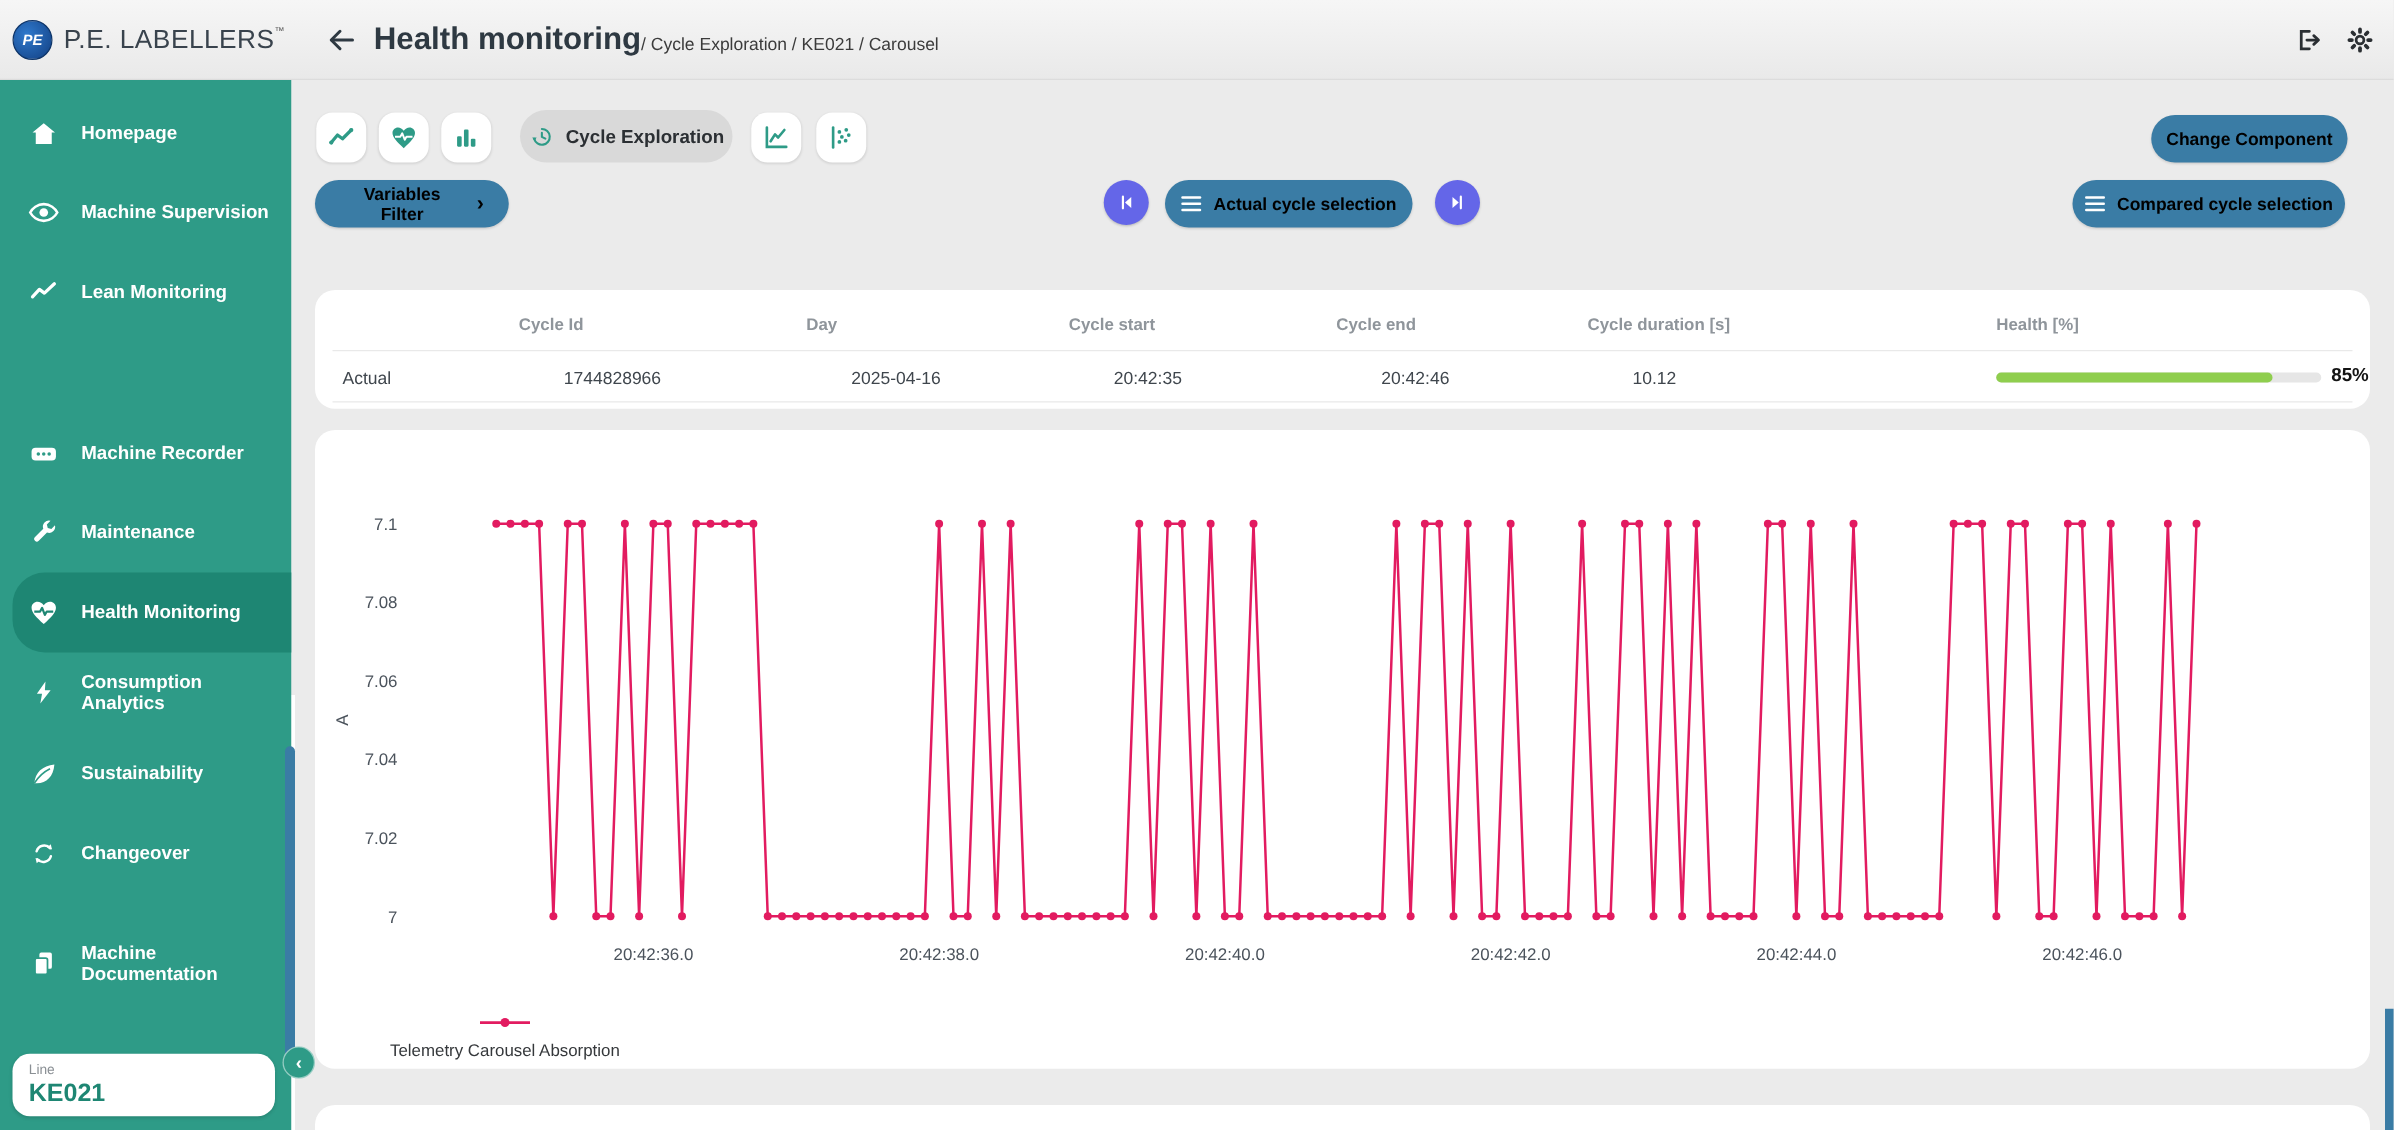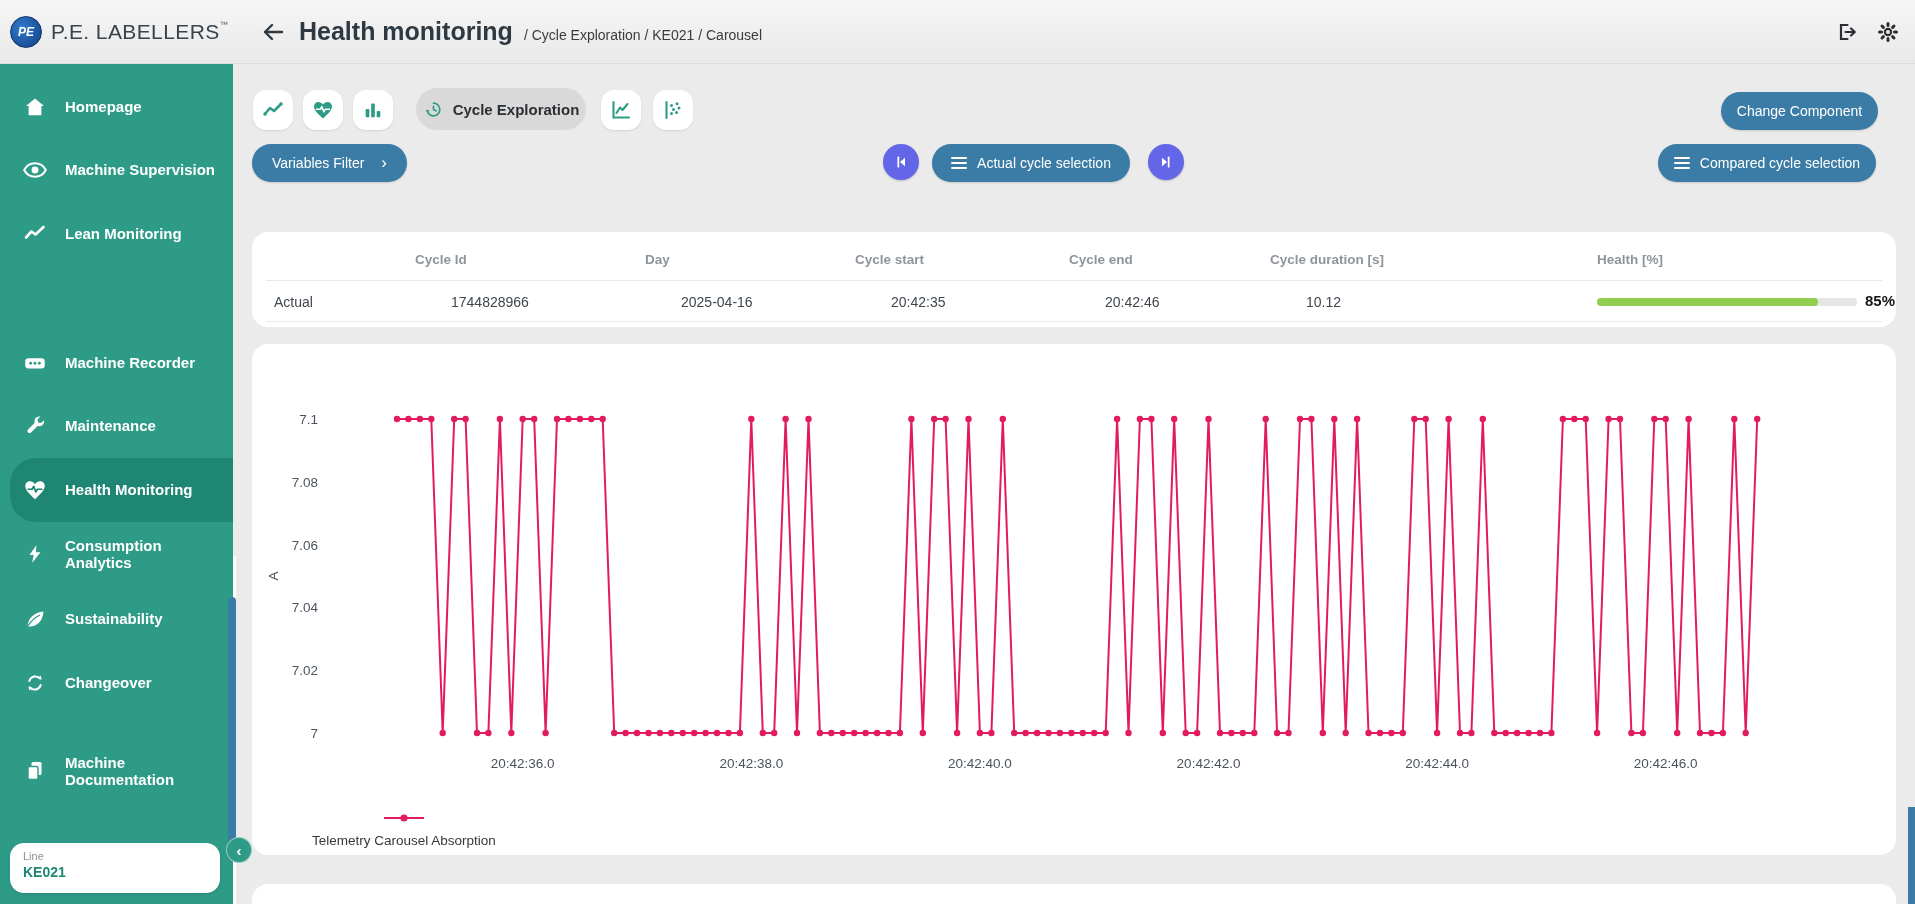--- a/index.html
+++ b/index.html
@@ -21,21 +21,21 @@
     width:32px; height:32px; border-radius:50%;
     background:radial-gradient(circle at 35% 35%, #2f79cc, #123f82);
     color:#fff; font-weight:bold; font-style:italic; font-size:12px;
     display:flex; align-items:center; justify-content:center;
     border:1.5px solid #0e3569;
   }
   .logo-text { font-size:21px; font-weight:400; color:#39434d; letter-spacing:.4px; white-space:nowrap; }
   .logo-tm { font-size:8px; vertical-align:top; color:#555; }
   .back-arrow { margin-left:28px; display:flex; align-items:center; cursor:pointer; }
   .page-title { margin-left:14px; font-size:25px; font-weight:800; color:#2e3942; white-space:nowrap; }
-  .breadcrumb { margin-left:11px; margin-top:7px; font-size:14px; color:#3b3b3b; }
+  .breadcrumb { margin-left:0; margin-top:7px; font-size:14px; color:#3b3b3b; }
   .header-right { margin-left:auto; display:flex; align-items:center; gap:16px; padding-right:14px; }
   .hdr-icon { width:26px; height:26px; display:flex; align-items:center; justify-content:center; cursor:pointer; }
 
   
   .sidebar {
     position:absolute; top:64px; left:0; width:233px; height:840px;
     background:#2E9B87; z-index:4;
   }
   .nav-item {
     position:absolute; left:0; width:233px; height:64px;
@@ -44,21 +44,21 @@
   }
   .nav-item.active { left:10px; width:223px; background:#1E8673; border-radius:26px 0 0 26px; padding-left:12px; }
   .nav-icon { width:26px; height:26px; flex:0 0 26px; display:flex; align-items:center; justify-content:center; }
   .nav-label { color:#fff; font-size:15px; font-weight:700; line-height:1.15; max-width:155px; }
   .line-card {
     position:absolute; left:10px; top:779px; width:210px; height:50px;
     background:#fff; border-radius:14px; padding:7px 0 0 13px;
     box-shadow:0 1px 3px rgba(0,0,0,.15);
   }
   .line-label { font-size:11px; color:#8a8f94; }
-  .line-value { font-size:14px; font-weight:800; color:#1E8673; margin-top:2px; }
+  .line-value { font-size:20px; font-weight:800; color:#1E8673; margin-top:2px; }
 
   .side-scroll-track { position:absolute; left:228px; top:556px; width:8px; height:348px; background:#ffffff; z-index:3; }
   .side-scroll-thumb { position:absolute; left:228px; top:597px; width:8px; height:251px; background:#3A7CA5; border-radius:4px; z-index:4; }
   .collapse-btn {
     position:absolute; left:226px; top:837px; width:26px; height:26px; border-radius:50%;
     background:#2E9B87; color:#fff; display:flex; align-items:center; justify-content:center;
     font-size:15px; font-weight:bold; z-index:6; cursor:pointer; border:1px solid rgba(255,255,255,.5);
   }
 
   
@@ -68,21 +68,21 @@
     box-shadow:0 1px 2px rgba(0,0,0,.10); cursor:pointer; border:none;
   }
   .tab-pill {
     position:absolute; left:416px; top:88px; width:170px; height:42px;
     background:#d9d9d9; border-radius:21px;
     display:flex; align-items:center; justify-content:center; gap:9px;
     font-size:15px; font-weight:700; color:#2b2f33; cursor:pointer;
   }
   .blue-btn {
     position:absolute; height:38px; background:#3A7CA5; border-radius:19px;
-    color:#ffffff; font-size:14px; font-weight:400;
+    color:#000000; font-size:14px; font-weight:700;
     display:flex; align-items:center; justify-content:center; gap:10px;
     cursor:pointer; border:none; box-shadow:0 1px 2px rgba(0,0,0,.15);
   }
   .circle-btn {
     position:absolute; width:36px; height:36px; border-radius:50%;
     background:#6466E8; display:flex; align-items:center; justify-content:center;
     cursor:pointer; border:none; box-shadow:0 1px 2px rgba(0,0,0,.2);
   }
   .hamburger { display:inline-flex; flex-direction:column; gap:3px; }
   .hamburger i { display:block; width:16px; height:2px; background:#fff; border-radius:1px; }

